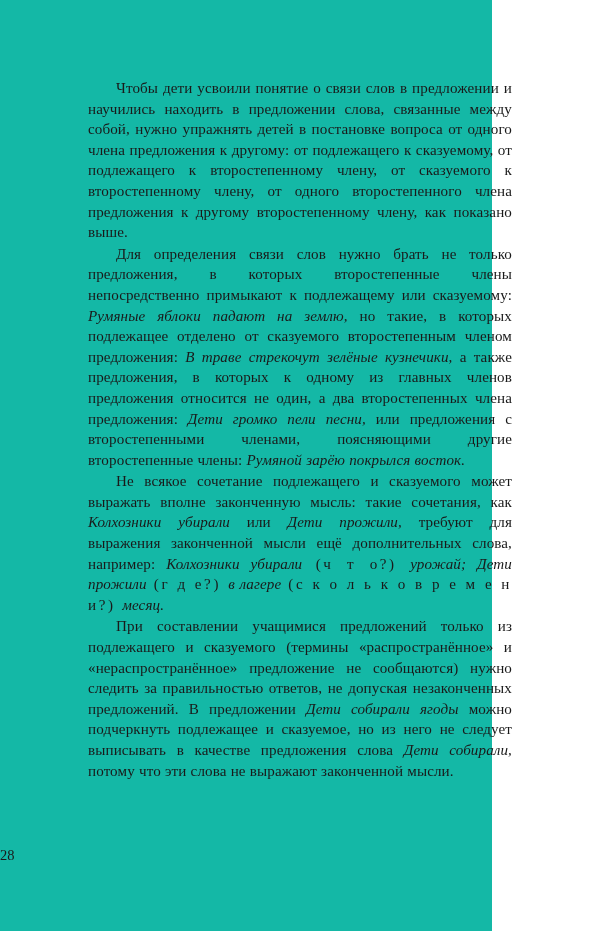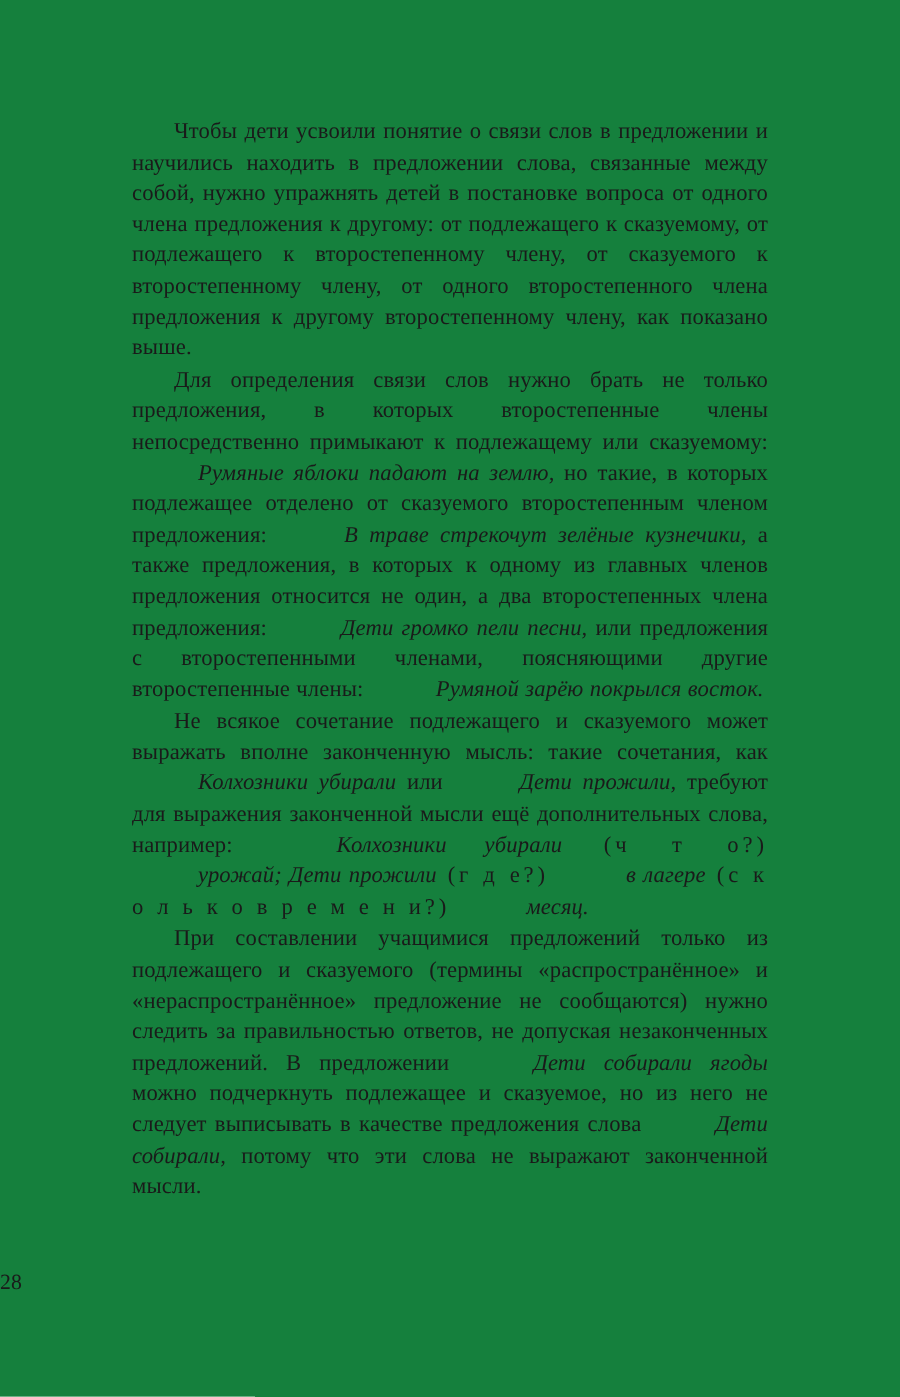--- a/index.html
+++ b/index.html
@@ -9,23 +9,23 @@
   }
   body {
     width: 600px;
     height: 931px;
     font-family: "Liberation Serif", serif;
     color: #1a1a1a;
     overflow: hidden;
   }
   .page {
     position: relative;
-    width: 600px;
+    width: 492px;
     height: 931px;
-    background: #15803d;
+    background: #14b8a6;
   }
   .content {
     position: absolute;
     left: 88px;
     top: 78px;
     width: 424px;
   }
   p.para {
     margin: 0;
     text-indent: 28px;
@@ -35,21 +35,20 @@
     letter-spacing: 0.1px;
     -webkit-hyphens: none;
     hyphens: none;
     word-spacing: 0.3px;
   }
   p.para + p.para {
     margin-top: 1px;
   }
   .it {
     font-style: italic;
-    margin-left: 44px;
   }
   .sp {
     letter-spacing: 2.6px;
     font-family: Liberation Serif, serif;
   }
   .folio {
     position: absolute;
     left: 0;
     top: 847px;
     width: 600px;

